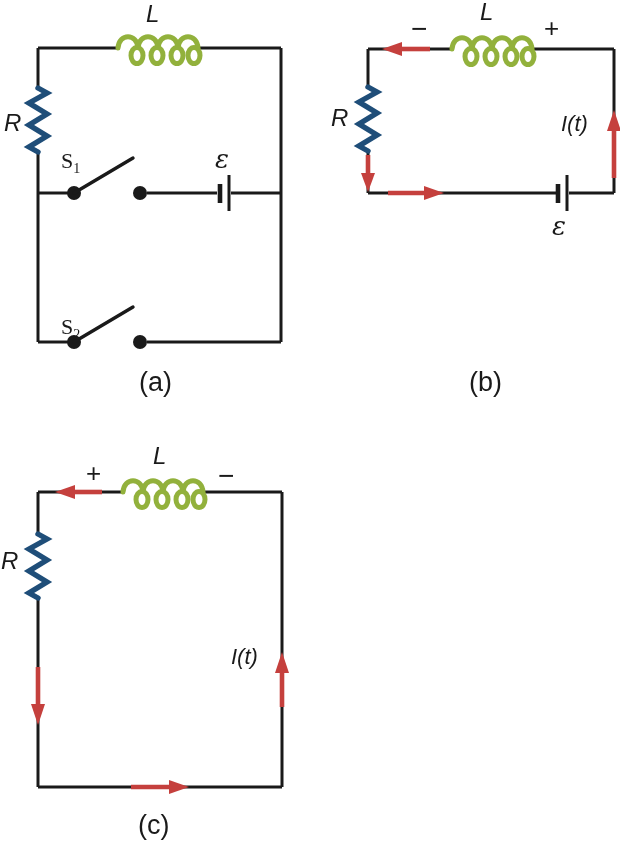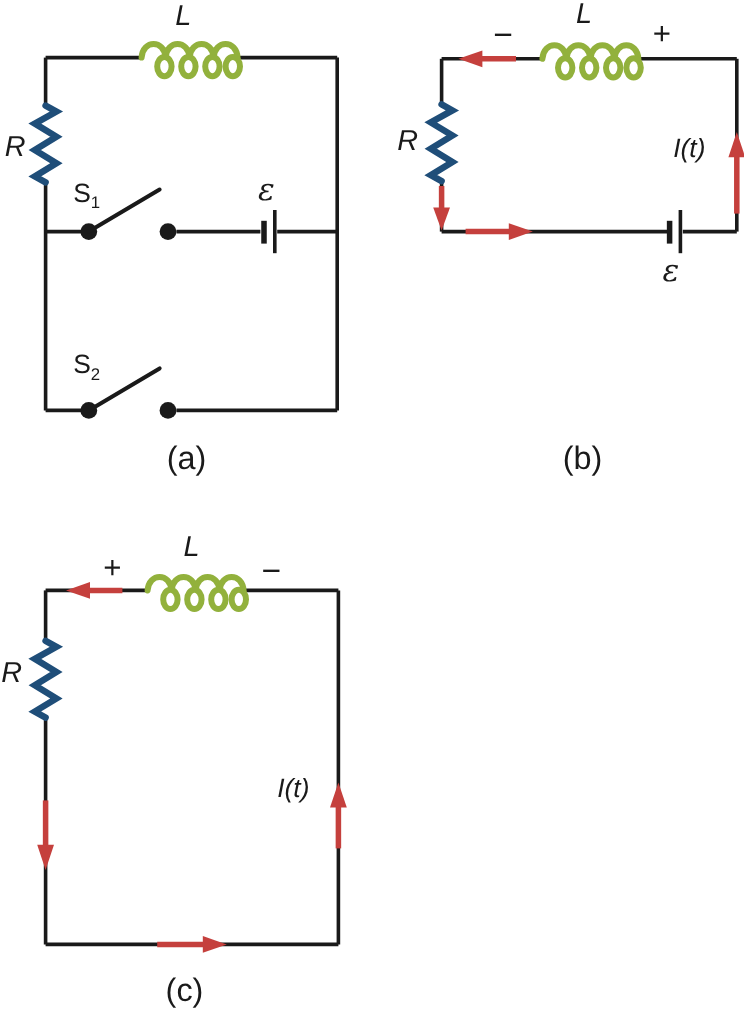--- a/index.html
+++ b/index.html
@@ -4,21 +4,21 @@
 <style>
   :root { --wire:#1a1a1a; --blue:#1f4e79; --green:#92b13c; --red:#c5403d; }
   html,body { margin:0; padding:0; background:#ffffff; }
   .stage { position:relative; width:620px; height:845px; background:#ffffff;
            font-family:"Liberation Sans","DejaVu Sans",sans-serif; color:var(--wire); overflow:hidden; }
   .stage svg { position:absolute; overflow:visible; }
   .lbl { position:absolute; line-height:1; white-space:nowrap; }
   .it  { font-style:italic; }
   .eps { font-family:"DejaVu Serif","Liberation Serif",serif; font-style:italic; }
   .cap { font-size:27px; }
-  .sw  { font-size:22px; }
+  .sw  { font-size:22px;font-family:Liberation Serif, serif; }
   .sw sub { font-size:14px; }
   .wire  { stroke:var(--wire); stroke-width:3;   fill:none; }
   .blade { stroke:var(--wire); stroke-width:3.4; fill:none; stroke-linecap:round; }
   .dot   { fill:var(--wire); stroke:none; }
   .plate-tall  { stroke:var(--wire); stroke-width:3;   fill:none; }
   .plate-short { stroke:var(--wire); stroke-width:4.6; fill:none; }
   .res  { stroke:var(--blue);  stroke-width:5.4; fill:none; stroke-linecap:round; }
   .coil { stroke:var(--green); stroke-width:5;   fill:none; stroke-linecap:round; }
   .shaft{ stroke:var(--red);   stroke-width:4.6; fill:none; }
   .head { fill:var(--red); stroke:none; }
@@ -59,21 +59,21 @@
     <ellipse class="coil" cx="177" cy="55.5" rx="6" ry="8"></ellipse>
     <ellipse class="coil" cx="194" cy="55.5" rx="6" ry="8"></ellipse>
   </svg>
 
   <div class="lbl it" style="left:4px;top:111px;font-size:24px">R</div>
   <div class="lbl it" style="left:146px;top:2px;font-size:24px">L</div>
   <div class="lbl sw" style="left:61px;top:150px">
     <span>S</span><sub>1</sub>
   </div>
   <div class="lbl eps" style="left:215px;top:146px;font-size:26px">ε</div>
-  <div class="lbl sw" style="left:61px;top:293px">
+  <div class="lbl sw" style="left:61px;top:316px">
     <span>S</span><sub>2</sub>
   </div>
   <div class="lbl cap" style="left:139px;top:369px">(a)</div>
 
   <svg style="left:330px;top:0" width="290" height="270" viewBox="0 0 290 270">
 
     <path class="wire" d="M 38,49 H 122"></path>
     <path class="wire" d="M 202,49 H 284"></path>
     <path class="wire" d="M 38,49 V 87"></path>
     <path class="wire" d="M 38,151 V 193"></path>

